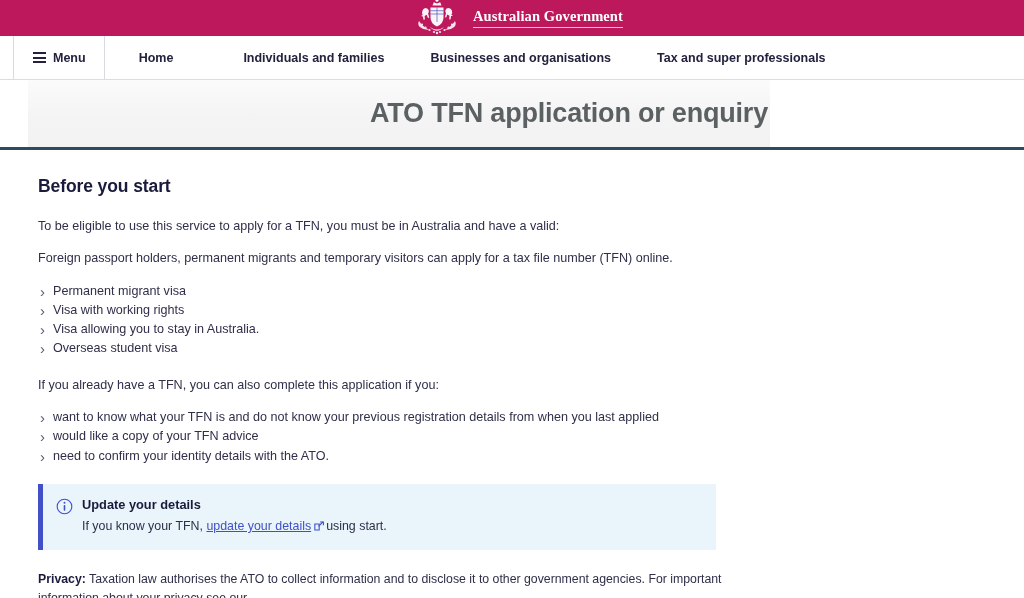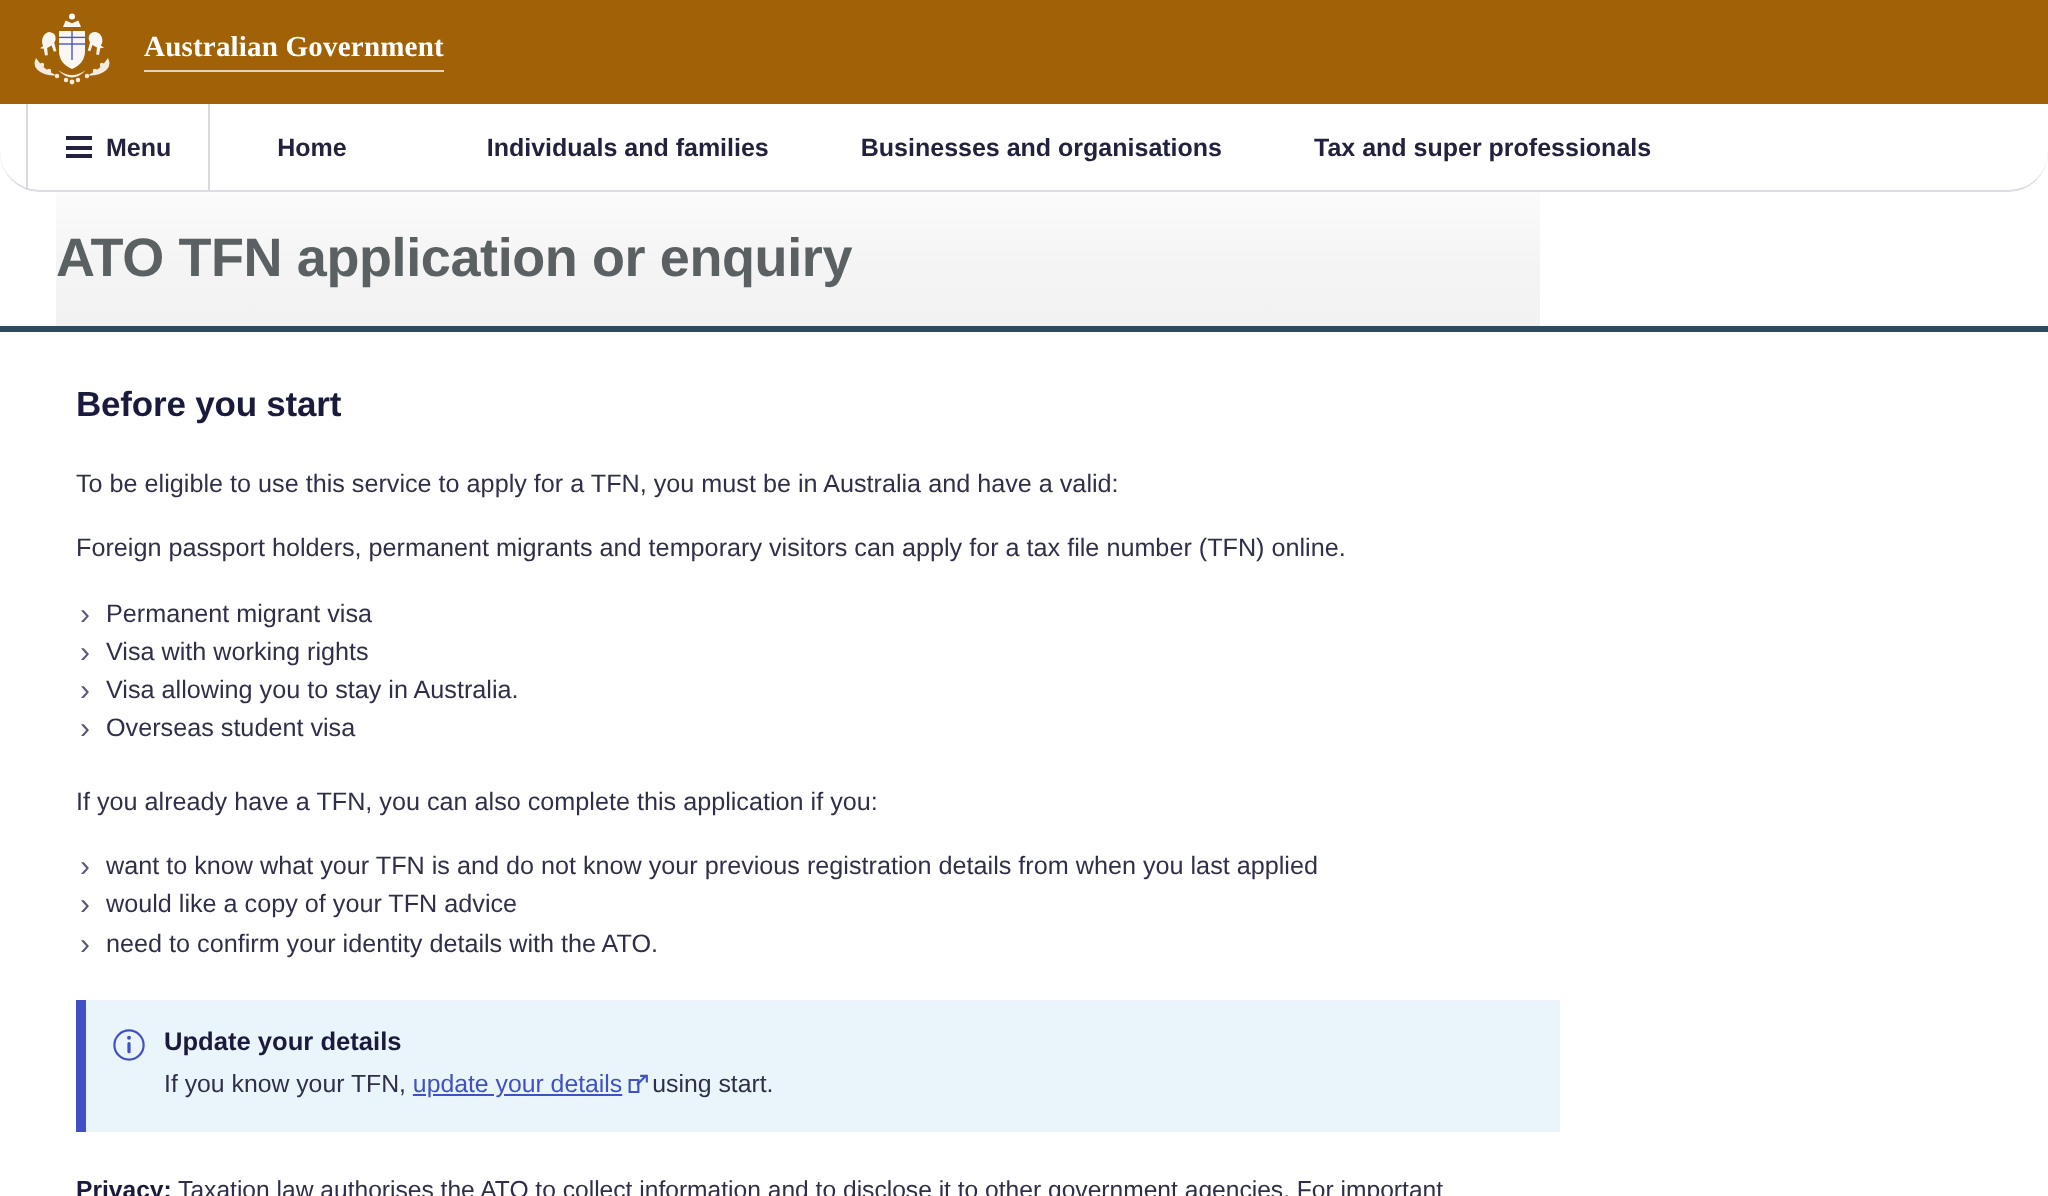--- a/index.html
+++ b/index.html
@@ -13,25 +13,26 @@
     height: 598px;
     overflow: hidden;
     background: #ffffff;
     font-family: "Liberation Sans", sans-serif;
     color: #1f1f3d;
     -webkit-font-smoothing: antialiased;
   }
 
   
   .gov-header {
-    height: 52px;
-    background: #a16207;
+    height: 36px;
+    background: #be185d;
     display: flex;
     align-items: center;
     padding-left: 10px;
+    justify-content: center;
   }
   .brand {
     display: flex;
     align-items: center;
     gap: 10px;
   }
   .coat-of-arms {
     width: 52px;
     height: 42px;
     flex: 0 0 52px;
@@ -64,21 +65,20 @@
 
   
   .nav-bar {
     height: 44px;
     background: #ffffff;
     border-bottom: 1px solid #dcdce4;
     display: flex;
     align-items: stretch;
     padding-left: 13px;
     position: relative;
-    border-radius: 20px;
   }
   .nav-menu-btn {
     display: flex;
     align-items: center;
     gap: 7px;
     padding: 0 18px 0 19px;
     border-left: 1px solid #d9d9e0;
     border-right: 1px solid #d9d9e0;
     cursor: pointer;
     background: none;
@@ -130,21 +130,21 @@
   }
   .banner-box {
     position: absolute;
     left: 28px;
     top: 0;
     width: 742px;
     height: 67px;
     background: linear-gradient(180deg,#fbfbfb 0%, #f4f4f4 55%, #f2f2f2 100%);
     display: flex;
     align-items: center;
-    justify-content: flex-start;
+    justify-content: flex-end;
     padding-right: 2px;
   }
   .banner-title {
     font-size: 27px;
     font-weight: bold;
     color: #5b6063;
     letter-spacing: -0.2px;
     white-space: nowrap;
   }
 
@@ -187,21 +187,21 @@
     left: 2px;
     top: -1px;
     font-size: 15px;
     color: #5a5a78;
     font-family: "Liberation Sans", sans-serif;
   }
 
   
   .callout {
     margin: 4px 0 0 0;
-    width: 742px;
+    width: 678px;
     background: #e9f5fb;
     border-left: 5px solid #4250c8;
     padding: 13px 16px 14px 13px;
     display: flex;
     gap: 9px;
     align-items: flex-start;
   }
   .info-icon {
     flex: 0 0 17px;
     width: 17px;

